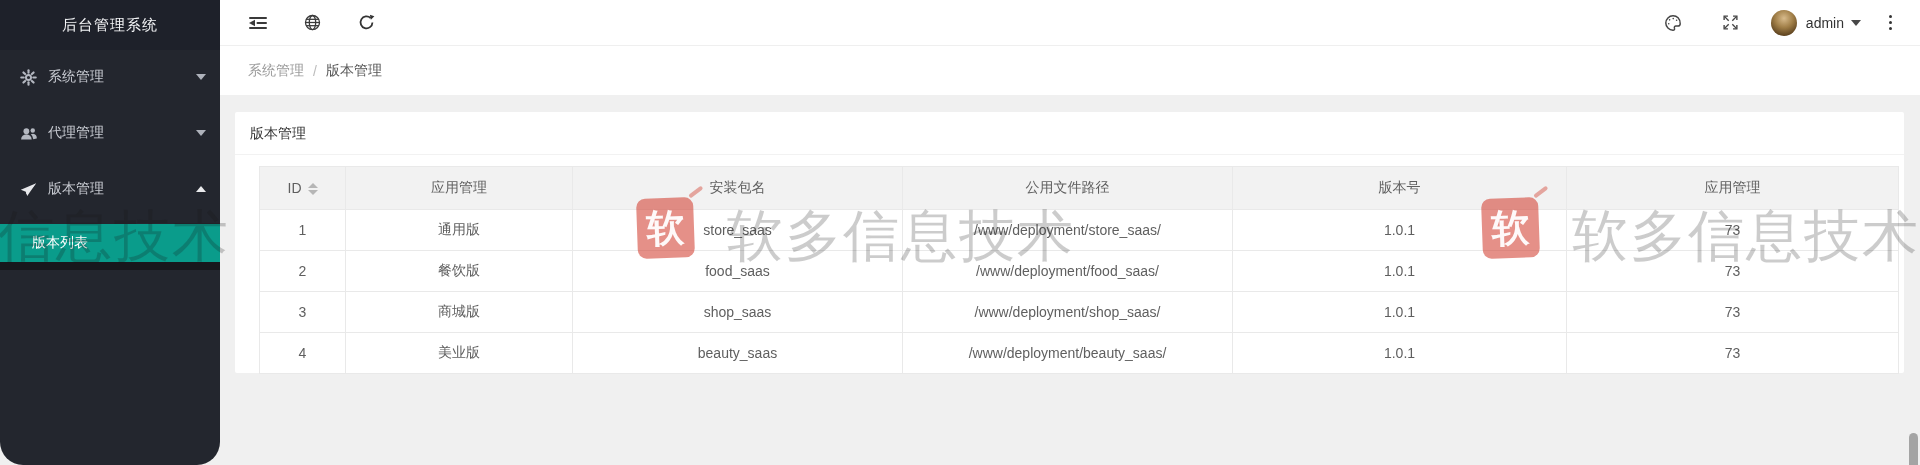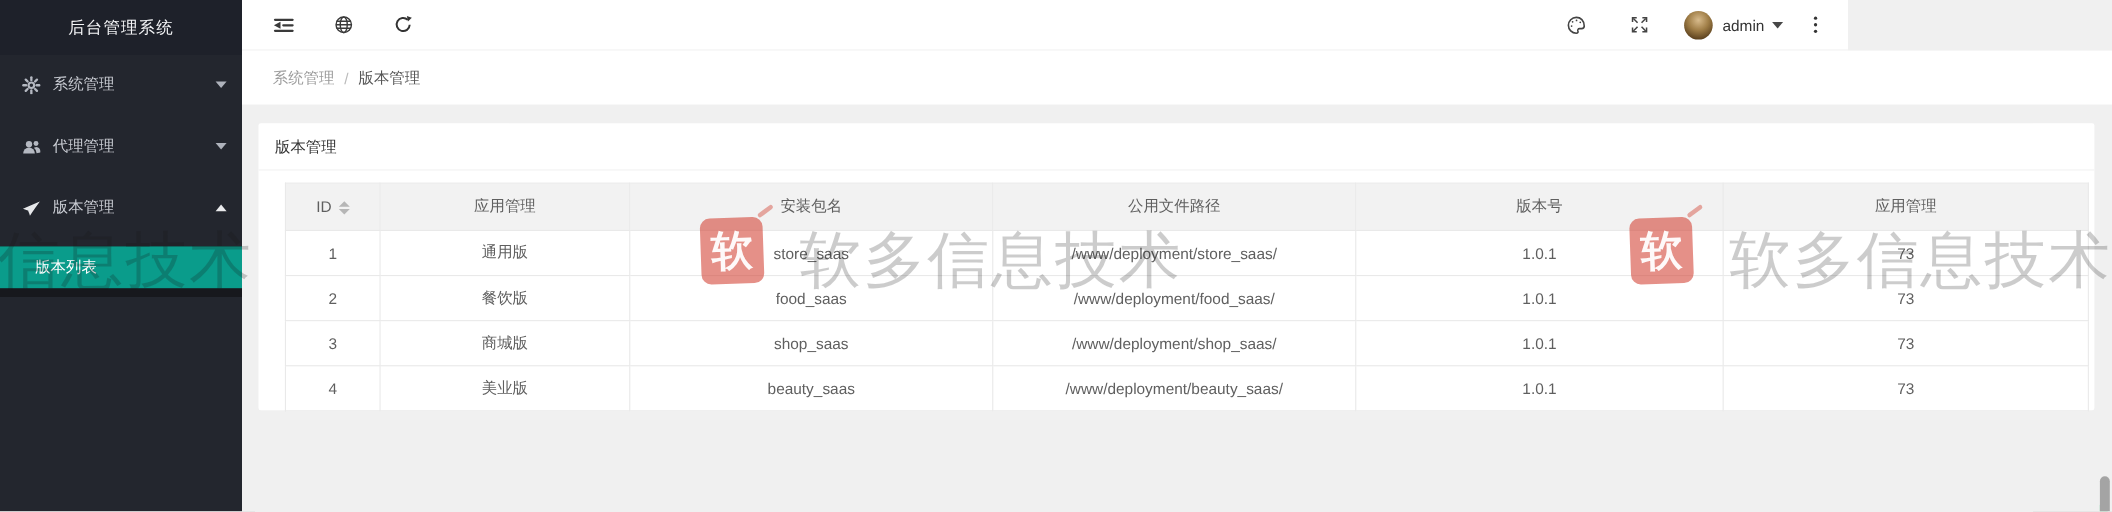--- a/index.html
+++ b/index.html
@@ -1,35 +1,35 @@
 <!DOCTYPE html>
 <html><head>
 <meta charset="utf-8">
 <style>
   html,body{margin:0;padding:0;background:#ddd;}
   .stage{position:relative;width:1920px;height:465px;overflow:hidden;background:#f0f0f0;
          font-family:"Liberation Sans","DejaVu Sans",sans-serif;-webkit-font-smoothing:antialiased;}
 
   
-  .sidebar{position:absolute;left:0;top:0;width:220px;height:465px;background:#23262e;z-index:2;}
+  .sidebar{position:absolute;left:0;top:0;width:220px;height:465px;background:#23262e;z-index:2;border-radius:23px;}
   .logo{height:50px;display:flex;align-items:center;justify-content:center;
         color:#f4f5f7;font-size:15px;letter-spacing:1px;background:#1e212a;}
   .nav{padding-top:4px;}
   .nav-item{position:relative;height:46px;margin-bottom:10px;display:flex;align-items:center;
             padding-left:20px;color:#c9ccd3;font-size:14px;cursor:pointer;}
   .nav-item .ico{width:17px;height:17px;margin-right:11px;display:inline-flex;align-items:center;justify-content:center;}
   .chev{position:absolute;right:14px;width:0;height:0;
         border-left:5px solid transparent;border-right:5px solid transparent;border-top:6px solid #aeb2bb;}
   .chev.up{border-top:none;border-bottom:6px solid #e9eaec;}
   .submenu{margin-top:12px;background:#17181d;padding-bottom:8px;}
   .sub-item{height:38px;display:flex;align-items:center;padding-left:32px;font-size:14px;color:#d3d5d9;cursor:pointer;}
   .sub-item.active{background:#0a9c8b;color:#ffffff;}
 
   
-  .topbar{position:absolute;left:220px;top:0;width:1460px;height:45px;background:#fff;
+  .topbar{position:absolute;left:220px;top:0;width:1700px;height:45px;background:#fff;
           border-bottom:1px solid #efefef;display:flex;align-items:center;z-index:3;}
   .tb-left{display:flex;align-items:center;padding-left:28px;gap:34px;}
   .tb-icon{width:20px;height:20px;display:flex;align-items:center;justify-content:center;cursor:pointer;}
   .tb-right{margin-left:auto;display:flex;align-items:center;padding-right:26px;}
   .avatar{width:26px;height:26px;border-radius:50%;margin-right:9px;
           background:radial-gradient(circle at 50% 32%,#d8bb8c 0%,#a07e47 42%,#5f4420 78%,#3c2b11 100%);}
   .admin-label{font-size:14px;color:#333;cursor:pointer;}
   .chev-sm{width:0;height:0;border-left:5px solid transparent;border-right:5px solid transparent;
            border-top:6px solid #474747;margin-left:7px;}
   .dots{display:flex;flex-direction:column;gap:3px;cursor:pointer;padding:2px;}

